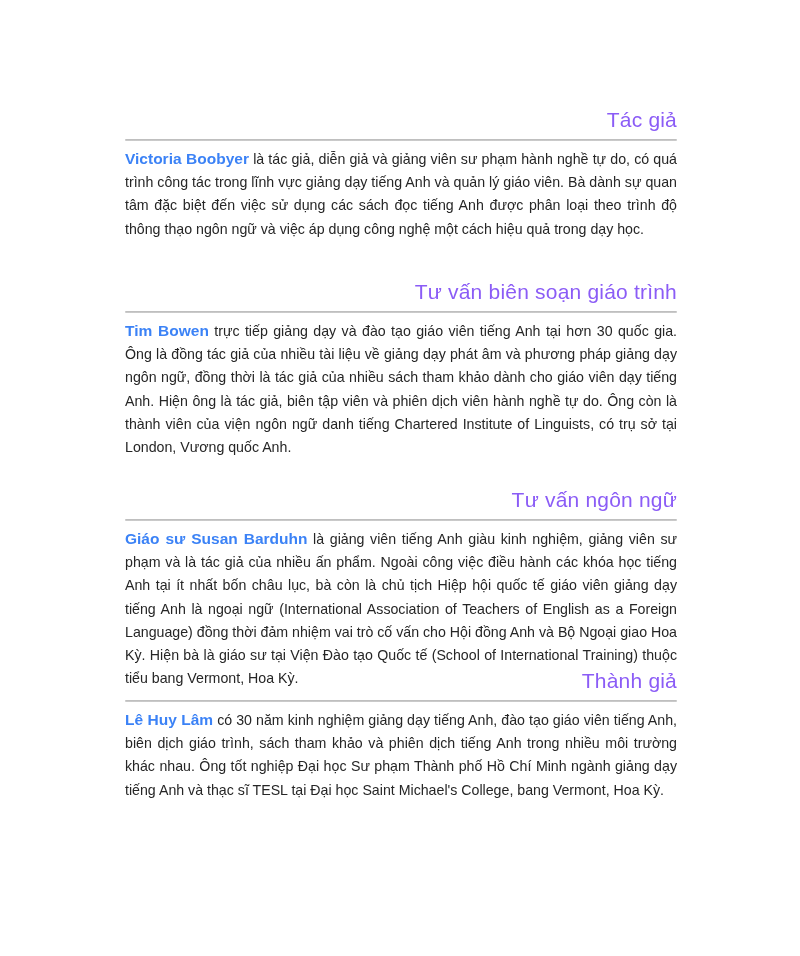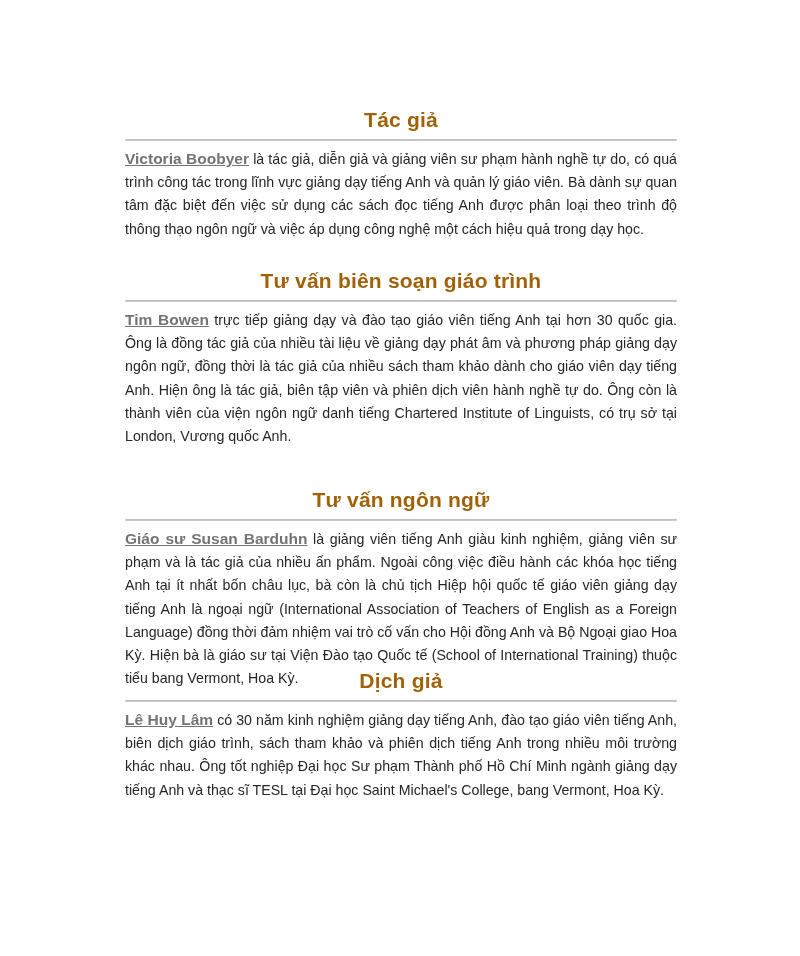--- a/index.html
+++ b/index.html
@@ -20,24 +20,24 @@
       left: 125px;
       top: 0;
       width: 552px;
     }
     .section {
       position: absolute;
       left: 0;
       width: 552px;
     }
     .section-title {
-      text-align: center;
+      text-align: right;
       font-size: 21px;
-      font-weight: bold;
-      color: #a16207;
+      font-weight: normal;
+      color: #8b5cf6;
       margin: 0;
       height: 28px;
       line-height: 28px;
       letter-spacing: 0.2px;
     }
     .divider {
       height: 2px;
       margin: 5px 0 6px 0;
       background: linear-gradient(to bottom, #c9c9c9 0%, #b5b5b5 50%, #dedede 100%);
       border-radius: 1px;
@@ -45,46 +45,45 @@
     .bio {
       margin: 0;
       font-size: 14.2px;
       line-height: 23.2px;
       text-align: justify;
       color: #262626;
     }
     .bio .name {
       font-weight: bold;
       font-size: 15.5px;
-      color: #737373;
-      text-decoration: underline;
+      color: #3b82f6;
     }
   </style>
 </head>
 <body>
 
 <div class="page">
 
   <section class="section" style="top:106px;">
     <h2 class="section-title">Tác giả</h2>
     <div class="divider"></div>
     <p class="bio"><span class="name">Victoria Boobyer</span><span> là tác giả, diễn giả và giảng viên sư phạm hành nghề tự do, có quá trình công tác trong lĩnh vực giảng dạy tiếng Anh và quản lý giáo viên. Bà dành sự quan tâm đặc biệt đến việc sử dụng các sách đọc tiếng Anh được phân loại theo trình độ thông thạo ngôn ngữ và việc áp dụng công nghệ một cách hiệu quả trong dạy học.</span></p>
   </section>
 
-  <section class="section" style="top:267px;">
+  <section class="section" style="top:278px;">
     <h2 class="section-title">Tư vấn biên soạn giáo trình</h2>
     <div class="divider"></div>
     <p class="bio"><span class="name">Tim Bowen</span><span> trực tiếp giảng dạy và đào tạo giáo viên tiếng Anh tại hơn 30 quốc gia. Ông là đồng tác giả của nhiều tài liệu về giảng dạy phát âm và phương pháp giảng dạy ngôn ngữ, đồng thời là tác giả của nhiều sách tham khảo dành cho giáo viên dạy tiếng Anh. Hiện ông là tác giả, biên tập viên và phiên dịch viên hành nghề tự do. Ông còn là thành viên của viện ngôn ngữ danh tiếng Chartered Institute of Linguists, có trụ sở tại London, Vương quốc Anh.</span></p>
   </section>
 
   <section class="section" style="top:452px;margin-top:34px;">
     <h2 class="section-title">Tư vấn ngôn ngữ</h2>
     <div class="divider"></div>
     <p class="bio"><span class="name">Giáo sư Susan Barduhn</span><span> là giảng viên tiếng Anh giàu kinh nghiệm, giảng viên sư phạm và là tác giả của nhiều ấn phẩm. Ngoài công việc điều hành các khóa học tiếng Anh tại ít nhất bốn châu lục, bà còn là chủ tịch Hiệp hội quốc tế giáo viên giảng dạy tiếng Anh là ngoại ngữ (International Association of Teachers of English as a Foreign Language) đồng thời đảm nhiệm vai trò cố vấn cho Hội đồng Anh và Bộ Ngoại giao Hoa Kỳ. Hiện bà là giáo sư tại Viện Đào tạo Quốc tế (School of International Training) thuộc tiểu bang Vermont, Hoa Kỳ.</span></p>
   </section>
 
   <section class="section" style="top:667px;">
-    <h2 class="section-title">Dịch giả</h2>
+    <h2 class="section-title">Thành giả</h2>
     <div class="divider"></div>
     <p class="bio"><span class="name">Lê Huy Lâm</span><span> có 30 năm kinh nghiệm giảng dạy tiếng Anh, đào tạo giáo viên tiếng Anh, biên dịch giáo trình, sách tham khảo và phiên dịch tiếng Anh trong nhiều môi trường khác nhau. Ông tốt nghiệp Đại học Sư phạm Thành phố Hồ Chí Minh ngành giảng dạy tiếng Anh và thạc sĩ TESL tại Đại học Saint Michael's College, bang Vermont, Hoa Kỳ.</span></p>
   </section>
 
 </div>
 
 </body></html>

